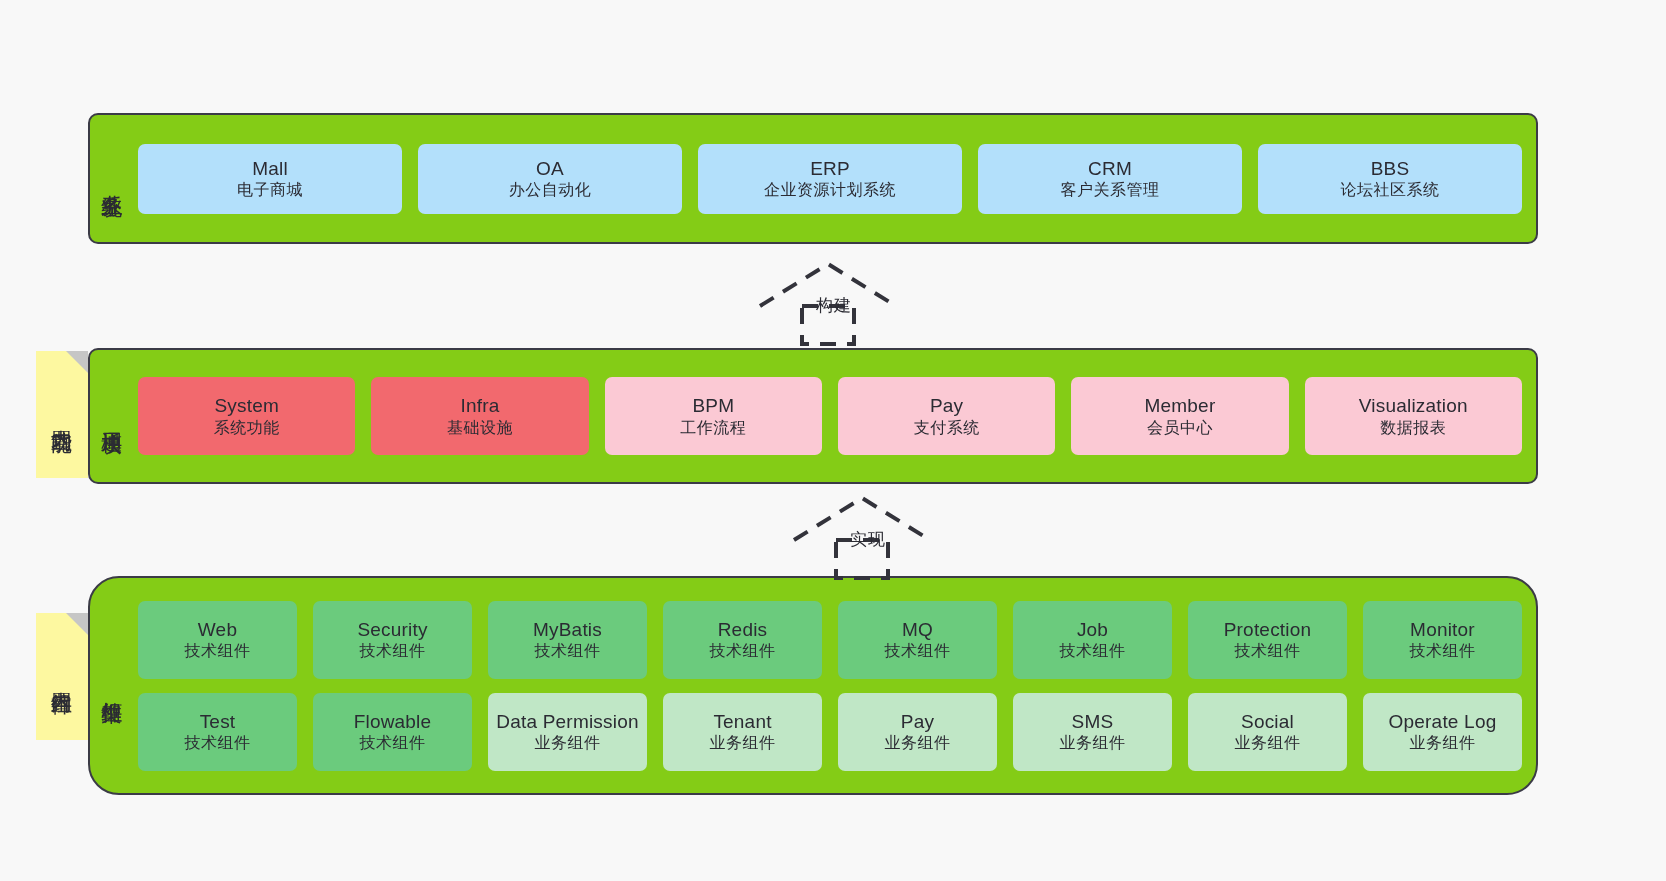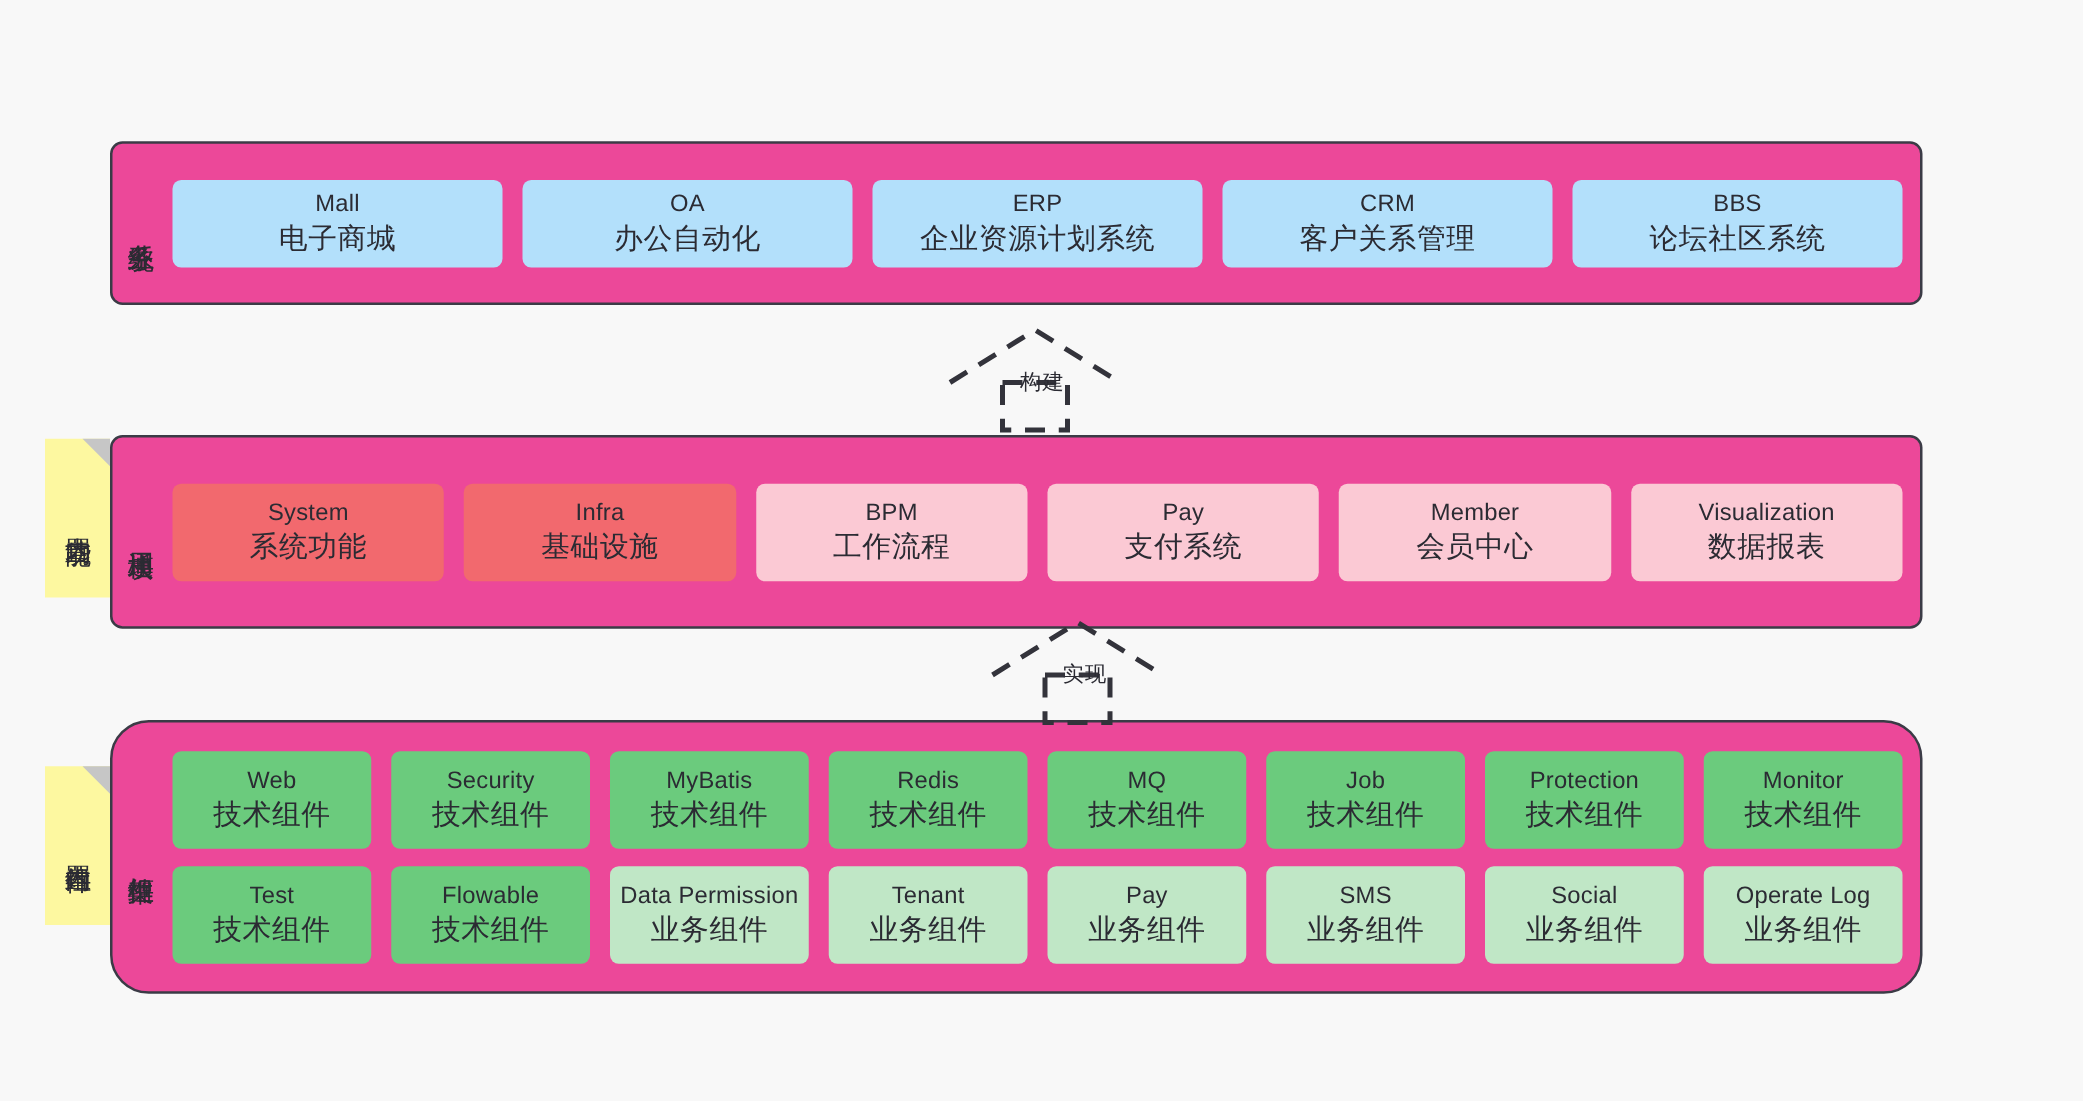--- a/index.html
+++ b/index.html
@@ -16,21 +16,21 @@
   }
 
   .canvas {
     position: absolute;
     inset: 0;
   }
 
   
   .section {
     position: absolute;
-    background: #ec4899;
+    background: #84cc16;
     border: 2px solid #3b3b46;
     border-radius: 10px;
     box-sizing: border-box;
     display: flex;
     align-items: stretch;
   }
 
   .section-title {
     flex: 0 0 auto;
     width: 44px;
@@ -74,39 +74,39 @@
     padding: 6px 4px;
     color: #2b2b33;
     line-height: 1.24;
     user-select: none;
   }
   .card .card-en {
     font-size: 19px;
     letter-spacing: 0.2px;
   }
   .card .card-cn {
-    font-size: 23px;
+    font-size: 16px;
     letter-spacing: 0.5px;
   }
 
   
   .c-blue        { background: #b3e0fb; }
   .c-red         { background: #f2696e; }
   .c-pink        { background: #fbc9d4; }
   .c-green       { background: #6bcb7d; }
   .c-lightgreen  { background: #c0e7c6; }
 
   
   #section-business {
     left: 88px;  top: 113px;  width: 1450px; height: 131px;
   }
   #section-business .card { height: 70px; }
 
   #section-common {
-    left: 88px;  top: 348px;  width: 1450px; height: 155px;
+    left: 88px;  top: 348px;  width: 1450px; height: 136px;
   }
   #section-common .card { height: 78px; }
 
   #section-framework {
     left: 88px;  top: 576px;  width: 1450px; height: 219px; border-radius: 31px;
   }
   #section-framework .card { height: 78px; }
 
   
   .sticky {

